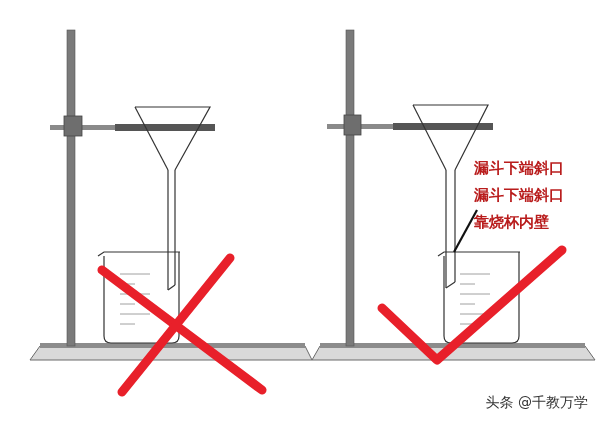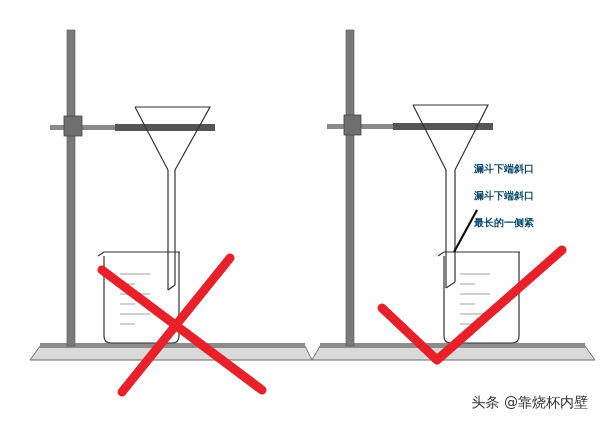--- a/index.html
+++ b/index.html
@@ -1,18 +1,18 @@
 <!DOCTYPE html>
 <html><head>
 <meta charset="utf-8">
 <style>
   html, body { margin:0; padding:0; background:#ffffff; }
   body { width:600px; height:423px; position:relative; overflow:hidden; font-family:"DejaVu Sans", sans-serif; }
   svg { position:absolute; left:0; top:0; }
-  .label { position:absolute; font-family:"DejaVu Sans", sans-serif; font-weight:bold; color:#0c4a6e; font-size:10px; line-height:27px; white-space:nowrap; }
+  .label { position:absolute; font-family:"DejaVu Sans", sans-serif; font-weight:bold; color:#b91c1c; font-size:15px; line-height:27px; white-space:nowrap; }
   .watermark { position:absolute; right:12px; top:394px; font-size:14px; color:#333; font-family:"DejaVu Sans", sans-serif; text-shadow:0 0 1px #fff; }
 </style>
 </head>
 <body>
 
 <svg width="600" height="423" viewBox="0 0 600 423">
 
   <g>
 
     <polygon points="40,346 305,346 312,360 30,360" fill="#d9d9d9" stroke="#6a6a6a" stroke-width="1"></polygon>
@@ -76,16 +76,16 @@
   </g>
   <line x1="477" y1="210" x2="454" y2="252" stroke="#111" stroke-width="2.2"></line>
   <g stroke="#e8202a" stroke-width="9" stroke-linecap="round" stroke-linejoin="round" fill="none">
     <polyline points="382,308 437,360 562,250"></polyline>
   </g>
 </svg>
 
 <div class="label" style="left:474px; top:155px;">
   <div>漏斗下端斜口</div>
   <div>漏斗下端斜口</div>
-  <div>最长的一侧紧</div>
+  <div>靠烧杯内壁</div>
 </div>
 
-<div class="watermark">头条 @靠烧杯内壁</div>
+<div class="watermark">头条 @千教万学</div>
 
 </body></html>

